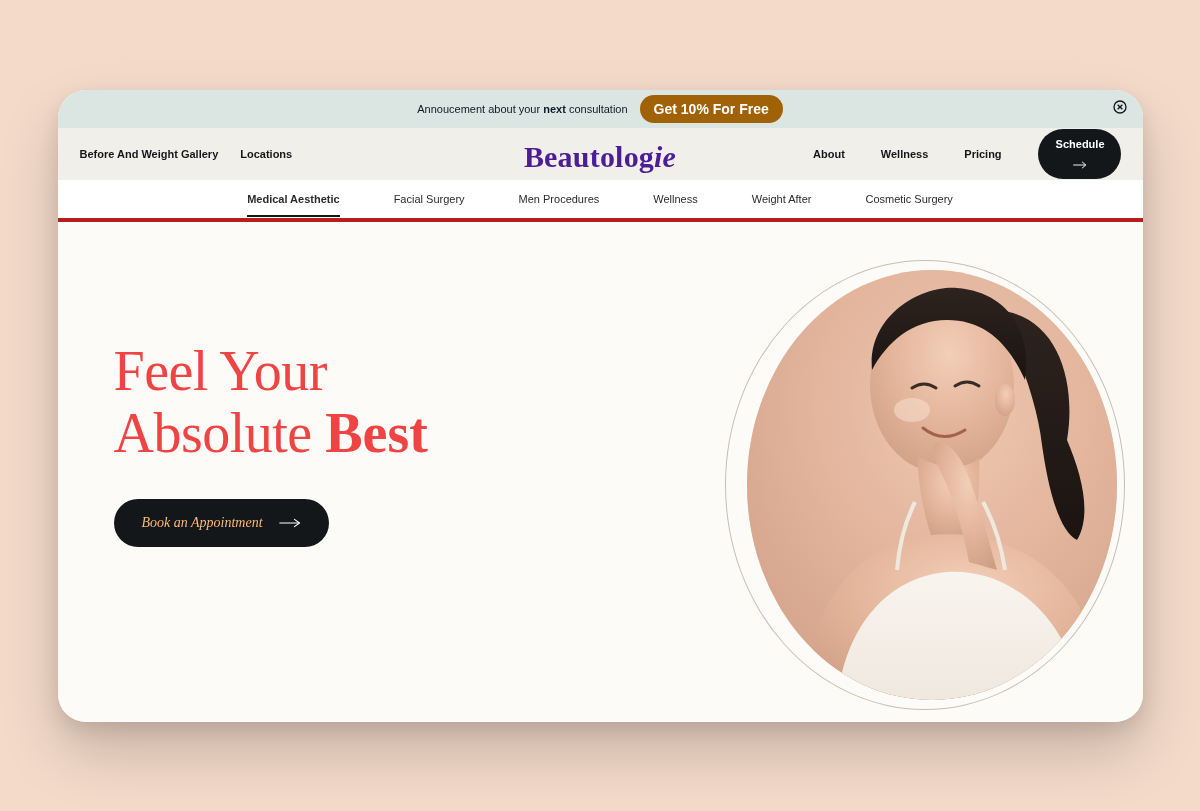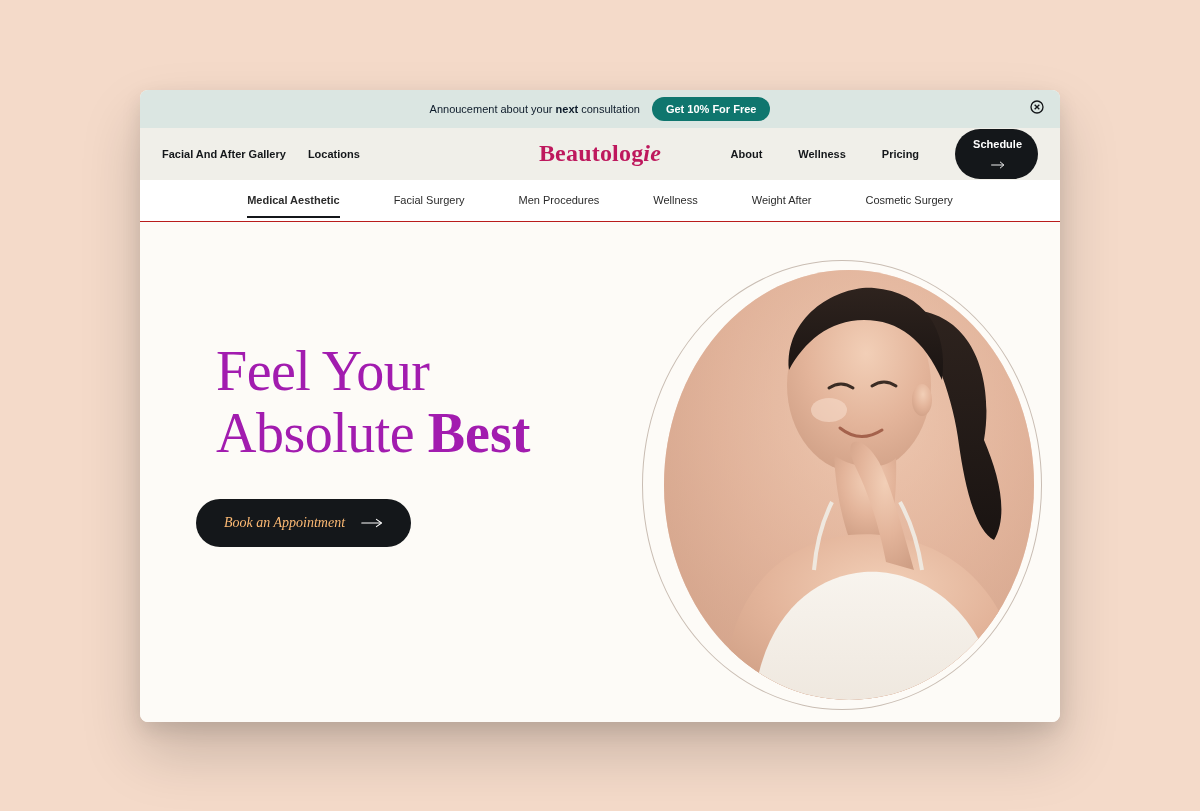--- a/index.html
+++ b/index.html
@@ -6,24 +6,24 @@
   html, body { width: 1200px; height: 811px; }
   body {
     background: #f4dac9;
     font-family: -apple-system, BlinkMacSystemFont, "Segoe UI", Arial, sans-serif;
     display: flex;
     align-items: center;
     justify-content: center;
   }
 
   .device {
-    width: 920px;
+    width: 1085px;
     height: 632px;
     background: #fdfbf7;
-    border-radius: 8px;
+    border-radius: 28px;
     overflow: hidden;
     box-shadow: 0 30px 60px rgba(0,0,0,0.18), 0 8px 20px rgba(0,0,0,0.10);
     position: relative;
   }
 
   
   .announcement {
     background: #dbe6e2;
     height: 38px;
     display: flex;
@@ -33,23 +33,23 @@
     position: relative;
     width: 100%;
   }
   .announcement-text {
     font-size: 11px;
     color: #0d1b2a;
     font-weight: 500;
   }
   .announcement-text .bold { font-weight: 800; }
   .announcement-pill {
-    background: #0f766e;
+    background: #a16207;
     color: #fff;
-    font-size: 11px;
+    font-size: 14px;
     font-weight: 700;
     padding: 6px 14px;
     border-radius: 999px;
     cursor: pointer;
   }
   .announcement-close {
     position: absolute;
     right: 14px;
     top: 50%;
     transform: translateY(-50%);
@@ -71,23 +71,23 @@
   .header-left { display: flex; gap: 22px; }
   .header-left a {
     font-size: 11px;
     font-weight: 700;
     color: #14171a;
     text-decoration: none;
     cursor: pointer;
   }
   .brand {
     font-family: "Georgia", "Times New Roman", serif;
-    font-size: 24px;
-    font-weight: 700;
-    color: #be185d;
+    font-size: 30px;
+    font-weight: 700;
+    color: #4c1d95;
     letter-spacing: 0.2px;
     position: absolute;
     left: 50%;
     top: 50px;
     transform: translateX(-50%);
   }
   .brand .serif-italic { font-style: italic; font-weight: 700; }
   .header-right { display: flex; align-items: center; gap: 36px; }
   .header-right a {
     font-size: 11px;
@@ -107,21 +107,21 @@
     align-items: center;
     gap: 10px;
     cursor: pointer;
     flex-direction: column;
   }
   .schedule-pill .arrow-icon svg { width: 14px; height: 10px; display: block; }
 
   
   .subnav {
     background: #fff;
-    border-bottom: 1px solid #b91c1c;
+    border-bottom: 4px solid #b91c1c;
     height: 42px;
     display: flex;
     align-items: center;
     justify-content: center;
     gap: 54px;
     padding: 0 20px;
   }
   .subnav-item {
     font-size: 11px;
     color: #2b2b2b;
@@ -147,23 +147,22 @@
     position: absolute;
     left: 56px;
     top: 118px;
     width: 520px;
   }
   .hero-h1 {
     font-family: "Georgia", "Times New Roman", serif;
     font-size: 56px;
     line-height: 1.12;
     font-weight: 400;
-    color: #a21caf;
+    color: #ef4444;
     letter-spacing: -0.5px;
-    margin-left: 20px;
   }
   .hero-h1 .best {
     font-weight: 800;
     letter-spacing: 0px;
   }
   .cta {
     margin-top: 34px;
     background: #14171a;
     color: #fdba74;
     border-radius: 999px;
@@ -223,21 +222,21 @@
           <circle cx="12" cy="12" r="9"></circle>
           <line x1="8.5" y1="8.5" x2="15.5" y2="15.5"></line>
           <line x1="15.5" y1="8.5" x2="8.5" y2="15.5"></line>
         </svg>
       </span>
     </div>
   </div>
 
   <div class="header">
     <div class="header-left">
-      <a>Facial And After Gallery</a>
+      <a>Before And Weight Gallery</a>
       <a>Locations</a>
     </div>
     <div class="brand">
       <span>Beautolog</span><span class="serif-italic">ie</span>
     </div>
     <div class="header-right">
       <a>About</a>
       <a>Wellness</a>
       <a>Pricing</a>
       <div class="schedule-pill">

